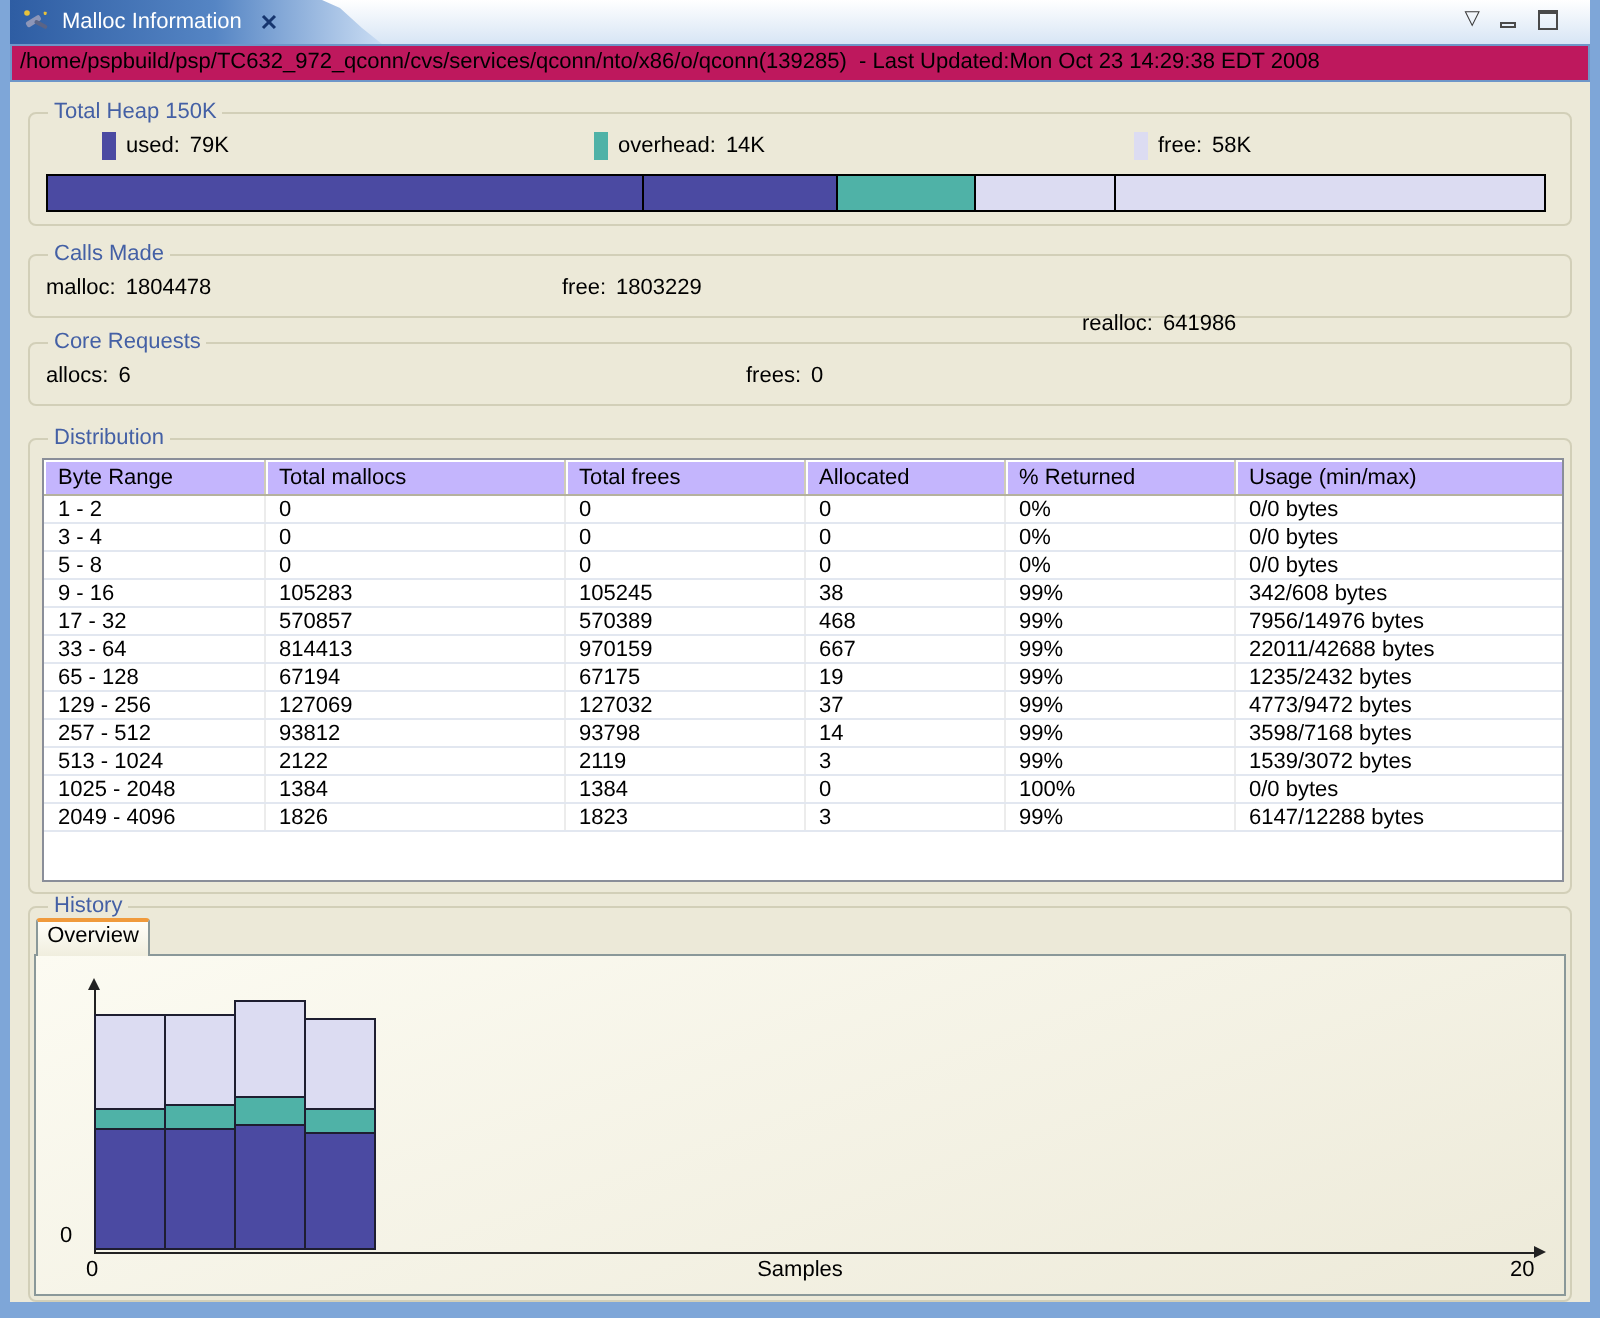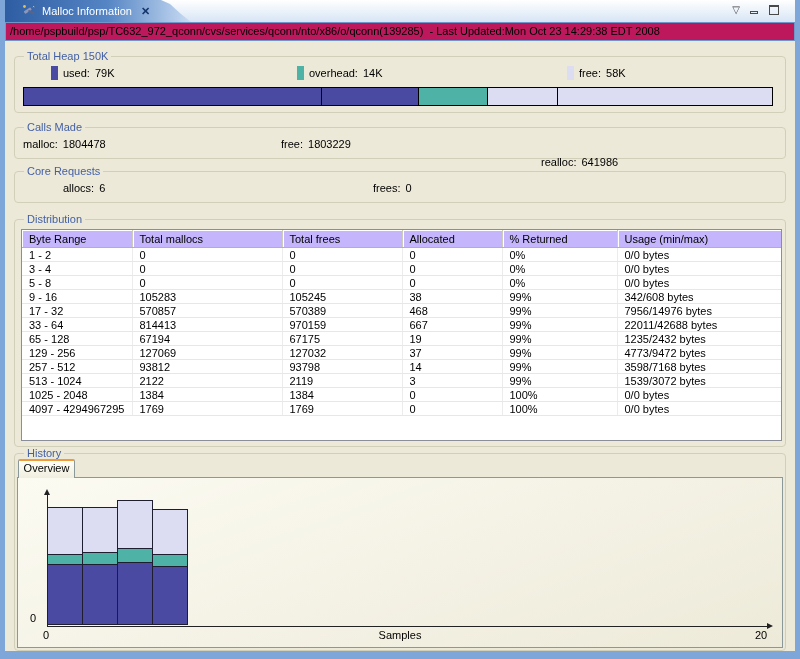--- a/index.html
+++ b/index.html
@@ -3,21 +3,21 @@
 <meta charset="utf-8">
 <style>
   html,body{margin:0;padding:0;background:#9db9dd;}
   *{font-family:"Liberation Sans",sans-serif;}
   .window{width:800px;height:659px;box-sizing:border-box;position:relative;
     border-left:5px solid #7ea6d8;border-right:5px solid #7ea6d8;border-bottom:8px solid #7ea6d8;
     background:#ece9d8;font-size:11px;color:#000;overflow:hidden;}
   
   .tabbar{height:22px;background:linear-gradient(180deg,#ffffff,#d7e5f5);position:relative;}
   .view-tab{position:absolute;left:0;top:0;height:22px;width:186px;display:flex;align-items:center;
-    padding-left:16px;box-sizing:border-box;color:#fff;cursor:default;
+    padding-left:5px;box-sizing:border-box;color:#fff;cursor:default;
     background:linear-gradient(90deg,#2e5da3 0%,#5585c4 55%,#c9dcf3 100%);
     clip-path:polygon(0 0,156px 0,165px 4px,176px 14px,186px 22px,0 22px);}
   .tab-icon{width:16px;height:16px;display:inline-block;margin-right:5px;}
   .tab-title{font-size:11px;white-space:nowrap;}
   .tab-close{color:#16356e;font-weight:bold;font-size:11px;margin-left:9px;cursor:pointer;}
   .window-buttons{position:absolute;right:16px;top:3px;display:flex;gap:10px;align-items:center;height:14px;}
   .btn-menu{font-size:10px;color:#3a3a3a;line-height:14px;}
   .btn-min{width:9px;height:9px;position:relative;}
   .btn-min::after{content:"";position:absolute;left:0;bottom:1px;width:8px;height:3px;border:1px solid #4a4a4a;box-sizing:border-box;}
   .btn-max{width:10px;height:10px;border:1px solid #4a4a4a;border-top:2px solid #4a4a4a;box-sizing:border-box;}
@@ -131,21 +131,21 @@
         <span>1803229</span>
       </span>
       <span class="stat-item" style="left:526px;margin-top:18px;">
         <span>realloc:</span>
         <span>641986</span>
       </span>
     </div>
 
     <div class="groupbox" style="top:130px;height:32px;">
       <span class="group-label">Core Requests</span>
-      <span class="stat-item" style="left:8px;margin-left:40px;">
+      <span class="stat-item" style="left:8px;">
         <span>allocs:</span>
         <span>6</span>
       </span>
       <span class="stat-item" style="left:358px;">
         <span>frees:</span>
         <span>0</span>
       </span>
     </div>
 
     <div class="groupbox" style="top:178px;height:228px;">
@@ -253,26 +253,26 @@
               </tr>
               <tr>
                 <td>1025 - 2048</td>
                 <td>1384</td>
                 <td>1384</td>
                 <td>0</td>
                 <td>100%</td>
                 <td>0/0 bytes</td>
               </tr>
               <tr>
-                <td>4097 - 4294967295</td>
-                <td>1769</td>
-                <td>1769</td>
-                <td>0</td>
-                <td>100%</td>
-                <td>0/0 bytes</td>
+                <td>2049 - 4096</td>
+                <td>1826</td>
+                <td>1823</td>
+                <td>3</td>
+                <td>99%</td>
+                <td>6147/12288 bytes</td>
               </tr>
             </tbody>
         </table>
       </div>
     </div>
 
     <div class="groupbox" style="top:412px;height:198px;">
       <span class="group-label">History</span>
       <div class="history-tab">Overview</div>
       <div class="chart-panel">

